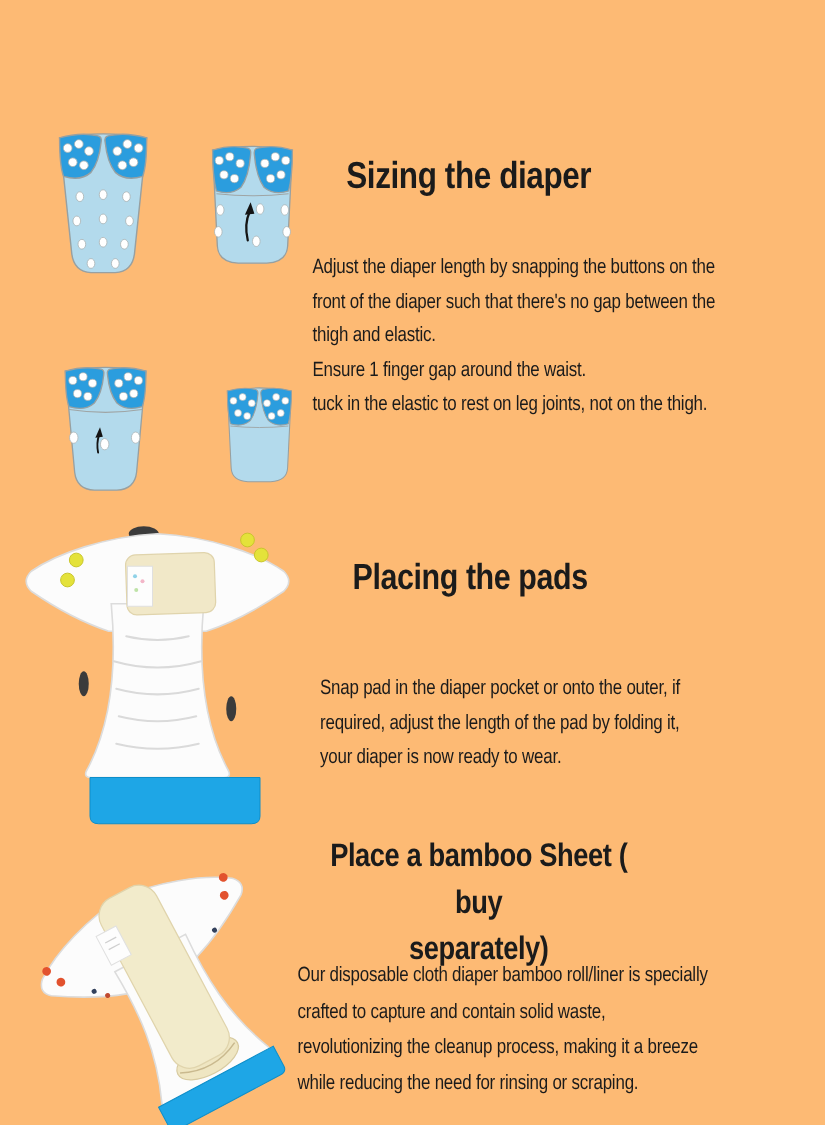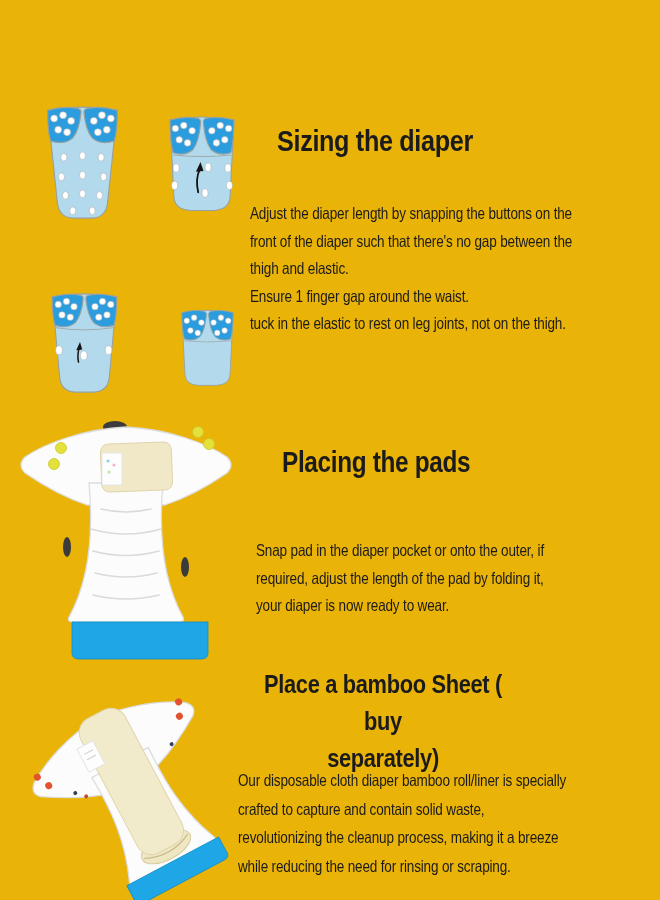--- a/index.html
+++ b/index.html
@@ -1,17 +1,17 @@
 <!DOCTYPE html>
 <html style="--ink: #1b1b1b; --wing-blue: #2B9DDE; --body-blue: #B3DAEC; --band-blue: #1EA6E6; --pad-cream: #F1E8C8; --snap-yellow: #E4E23A; --snap-red: #E2522E;"><head>
 <meta charset="utf-8">
 <style>
   html,body{margin:0;padding:0;background:#ffffff;}
   #canvas{
-    position:relative;width:660px;height:900px;background:#eab308;
+    position:relative;width:660px;height:900px;background:#fdba74;
     font-family:"Liberation Sans",sans-serif;color:var(--ink,#1b1b1b);
     overflow:hidden;
   }
   .abs{position:absolute;}
   
   .h{
     font-weight:bold;white-space:nowrap;
     transform:scaleX(0.84);transform-origin:left top;
     letter-spacing:-0.4px;
   }

